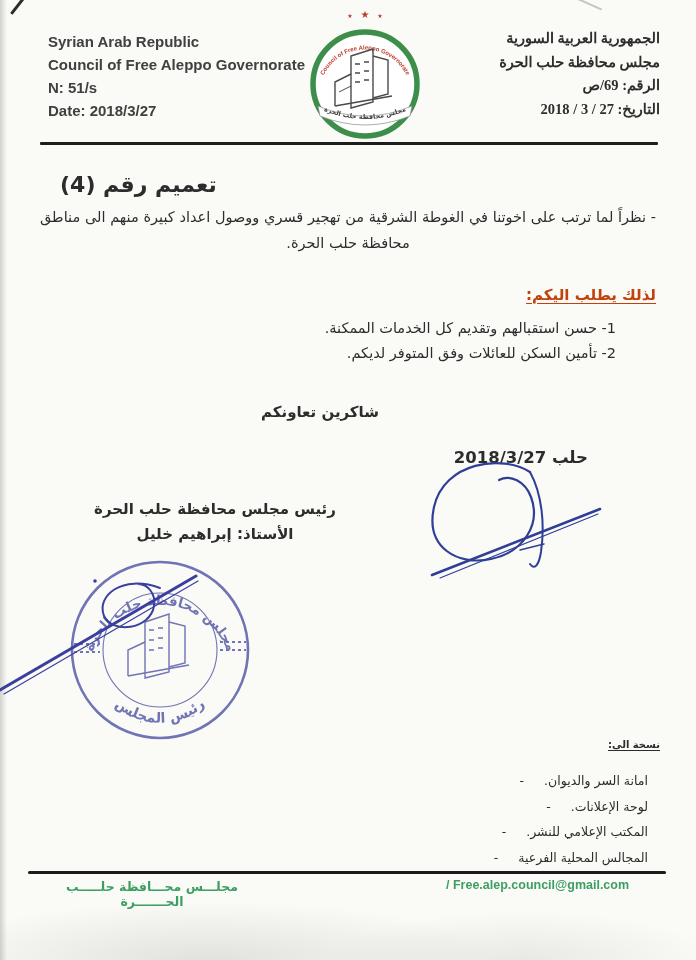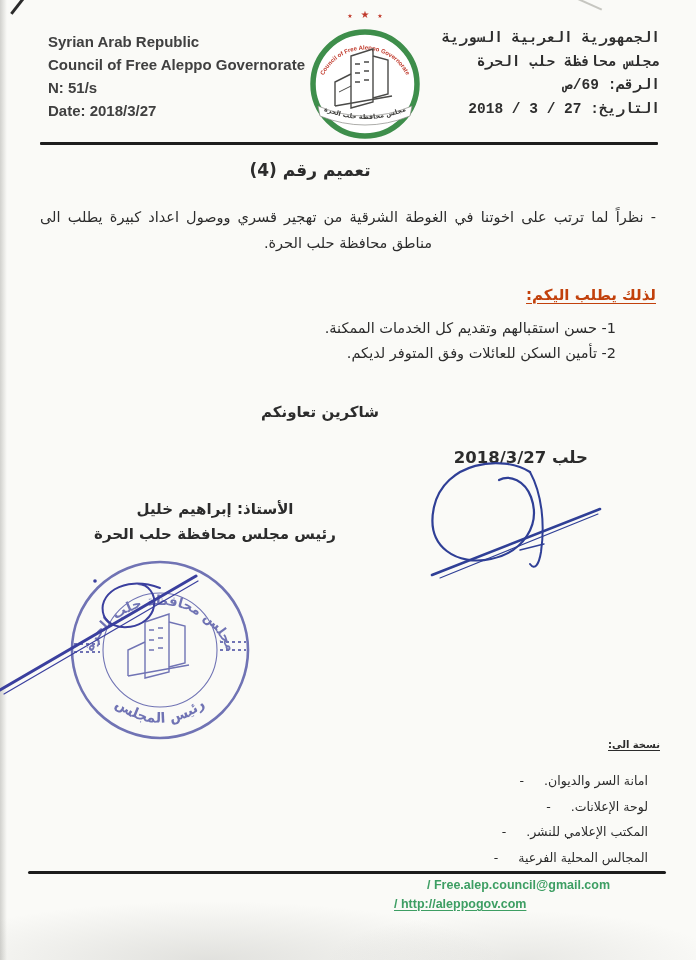--- a/index.html
+++ b/index.html
@@ -14,27 +14,27 @@
     background:linear-gradient(90deg,rgba(160,160,155,.45),rgba(160,160,155,0));}
   .corner-mark-tl{position:absolute;left:16px;top:-4px;width:3px;height:20px;background:#2b2b2b;transform:rotate(38deg);}
   .crease-tr{position:absolute;left:552px;top:-2px;width:52px;height:2px;background:#9a9a94;opacity:.55;transform:rotate(24deg);}
   .wrinkle-bottom{position:absolute;left:0;bottom:0;width:100%;height:70px;
     background:radial-gradient(60% 120% at 30% 100%,rgba(150,150,145,.25),rgba(150,150,145,0) 70%),
                radial-gradient(40% 100% at 75% 100%,rgba(150,150,145,.18),rgba(150,150,145,0) 70%);}
   
   .hdr-left{position:absolute;left:48px;top:30px;width:310px;
     font-weight:bold;font-size:15px;line-height:23px;color:#404040;}
   .hdr-right{position:absolute;right:36px;top:27px;width:240px;direction:rtl;text-align:right;
-    font-family:Liberation Mono, monospace;font-weight:bold;font-size:14.5px;line-height:23.5px;color:#2e2e2e;}
+    font-family:Liberation Serif, serif;font-weight:bold;font-size:14.5px;line-height:23.5px;color:#2e2e2e;}
   .logo{position:absolute;left:298px;top:4px;width:134px;height:140px;}
   .divider{position:absolute;left:40px;top:142px;width:618px;height:3px;background:#1d1d1d;border-radius:1px;}
   
   .ar{font-family:"DejaVu Sans",sans-serif;direction:rtl;color:#2c2c2c;}
-  .title{position:absolute;left:60px;top:160px;width:500px;text-align:center;
-    font-weight:bold;font-size:17px;}
+  .title{position:absolute;left:60px;top:172px;width:500px;text-align:left;
+    font-weight:bold;font-size:22px;}
   .bullets{position:absolute;right:40px;top:204px;width:616px;font-size:14.5px;line-height:26px;}
   .bullet-bold{font-weight:bold;text-align:right;}
   .bullet-just{text-align:justify;text-align-last:center;}
   .req-head{position:absolute;right:40px;top:286px;font-weight:bold;font-size:15px;color:#c2410c;
     text-decoration:underline;text-underline-offset:3px;}
   .req-list{position:absolute;right:80px;top:316px;width:578px;font-size:14.5px;line-height:24.5px;text-align:right;}
   .req-list .item3{text-align:justify;text-align-last:right;}
   .thanks{position:absolute;left:185px;top:403px;width:270px;text-align:center;font-weight:bold;font-size:15px;}
   .place-date{position:absolute;right:108px;top:448px;font-weight:bold;font-size:16.5px;}
   .signer{position:absolute;left:85px;top:497px;width:260px;text-align:center;font-weight:bold;font-size:15px;line-height:24.5px;}
@@ -48,21 +48,21 @@
   .copy-item{display:flex;direction:ltr;justify-content:flex-end;align-items:baseline;
     font-family:"DejaVu Sans",sans-serif;font-size:12.5px;line-height:25.5px;color:#2c2c2c;}
   .copy-item .dash{margin-right:20px;color:#2c2c2c;}
   .copy-item .txt{direction:rtl;}
   
   .footer-line{position:absolute;left:28px;top:871px;width:638px;height:3px;background:#1c1c1c;border-radius:2px;}
   .footer-org{position:absolute;left:38px;top:879px;width:228px;text-align:center;
     font-family:"DejaVu Sans",sans-serif;direction:rtl;font-weight:bold;font-size:12.5px;}
   .footer-contact{position:absolute;left:394px;top:876px;width:260px;
     font-size:12.5px;font-weight:bold;line-height:19px;}
-  .footer-email{margin-left:33px;}
+  .footer-email{margin-left:52px;}
   .footer-url{text-decoration:underline;text-underline-offset:2px;}
 </style>
 </head>
 <body>
 
 <div class="page">
 
   <div class="edge-left"></div>
   <div class="corner-mark-tl"></div>
   <div class="crease-tr"></div>
@@ -108,21 +108,21 @@
     <div>مجلس محافظة حلب الحرة</div>
     <div>الرقم: 69/ص</div>
     <div>التاريخ: 27 / 3 / 2018</div>
   </div>
 
   <div class="divider"></div>
 
   <div class="title ar">تعميم رقم (4)</div>
 
   <div class="bullets ar">
-    <div class="bullet-just">- نظراً لما ترتب على اخوتنا في الغوطة الشرقية من تهجير قسري ووصول اعداد كبيرة يطلب الى مناطق محافظة حلب الحرة.</div>
+    <div class="bullet-just">- نظراً لما ترتب على اخوتنا في الغوطة الشرقية من تهجير قسري ووصول اعداد كبيرة منهم الى مناطق محافظة حلب الحرة.</div>
   </div>
 
   <div class="req-head ar">لذلك يطلب اليكم:</div>
 
   <div class="req-list ar">
     <div>1- حسن استقبالهم وتقديم كل الخدمات الممكنة.</div>
     <div>2- تأمين السكن للعائلات وفق المتوفر لديكم.</div>
   </div>
 
   <div class="thanks ar">شاكرين تعاونكم</div>
@@ -133,22 +133,22 @@
     <g stroke="#2f3f96" fill="none" stroke-linecap="round">
       <path d="M 128 20 C 100 2 42 10 32 55 C 23 96 56 114 89 107 C 122 100 139 72 129 45 C 123 29 108 22 97 28" stroke-width="2.2"></path>
       <path d="M 128 20 C 140 42 143 72 139 100 C 137 112 133 119 128 112" stroke-width="2"></path>
       <path d="M 30 123 L 198 57" stroke-width="2.6"></path>
       <path d="M 38 126 L 196 62" stroke-width="1.1"></path>
       <path d="M 118 98 L 142 92" stroke-width="1.4"></path>
     </g>
   </svg>
 
   <div class="signer ar">
+    <div>رئيس مجلس محافظة حلب الحرة</div>
     <div>الأستاذ: إبراهيم خليل</div>
-    <div>رئيس مجلس محافظة حلب الحرة</div>
   </div>
 
   <svg class="stamp" viewBox="0 0 192 192">
     <defs>
       <path id="stampTop" d="M 26 106 A 72 72 0 0 1 166 106" fill="none"></path>
       <path id="stampBottom" d="M 30 117 A 68 68 0 0 0 162 117" fill="none"></path>
     </defs>
     <g stroke="#5d61ab" fill="none">
       <circle cx="96" cy="96" r="88" stroke-width="2.6"></circle>
       <circle cx="96" cy="96" r="57" stroke-width="1.1"></circle>
@@ -192,18 +192,18 @@
       <span class="dash">-</span>
       <span class="txt">المكتب الإعلامي للنشر.</span>
     </div>
     <div class="copy-item">
       <span class="dash">-</span>
       <span class="txt">المجالس المحلية الفرعية</span>
     </div>
   </div>
 
   <div class="footer-line"></div>
+  <div class="footer-org" style="color:#3d9e63">مجلـــس محـــافظة حلـــــب الحـــــــرة</div>
   <div class="footer-contact" style="color:#3d9e63">
     <div class="footer-email">/ Free.alep.council@gmail.com</div>
-    <div class="footer-url">/ http://aleppogov.com</div>
   </div>
 
 </div>
 
 </body></html>

